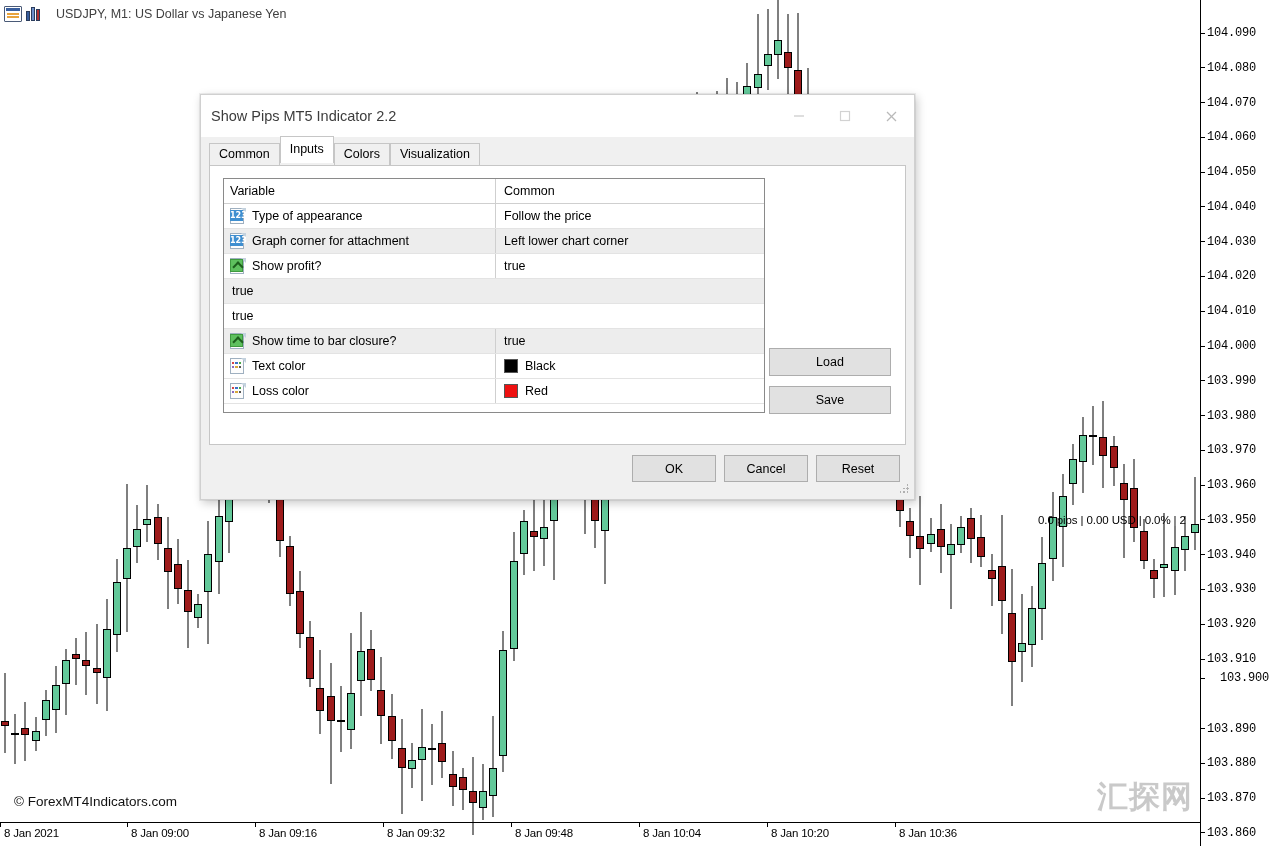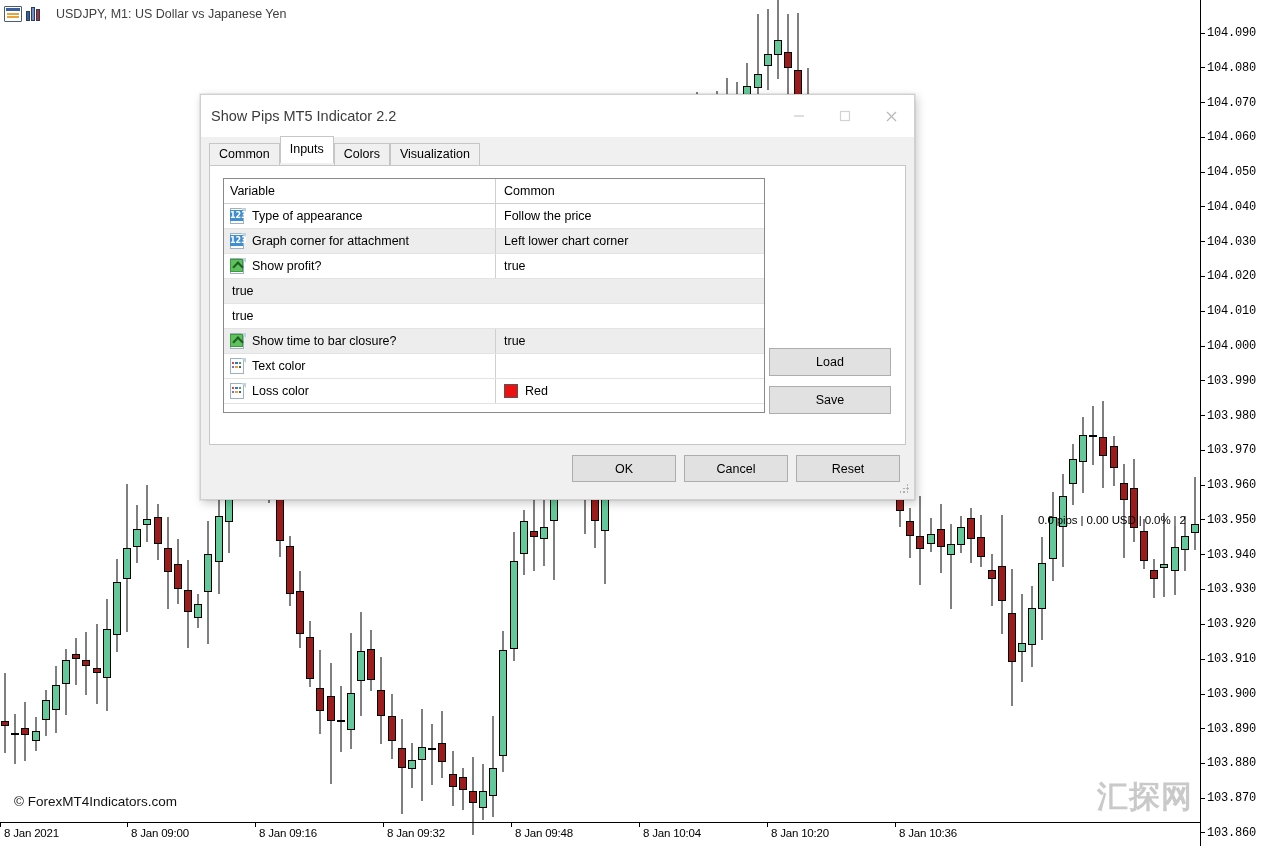--- a/index.html
+++ b/index.html
@@ -406,21 +406,21 @@
     flex: 0 0 auto;
     position: relative;
   }
   #footer-buttons {
     position: absolute;
     right: 14px;
     top: 10px;
     display: flex;
     gap: 8px;
   }
-  #footer-buttons .gbtn { width: 104px; height: 27px; }
+  #footer-buttons .gbtn { width: 84px; height: 27px; }
 
   #resize-grip {
     position: absolute;
     right: 3px; bottom: 3px;
     width: 13px; height: 13px;
     background:
       radial-gradient(circle 1.1px at 9.5px 2px,  #b0b0b0 99%, transparent 100%),
       radial-gradient(circle 1.1px at 6px 5.5px,  #b0b0b0 99%, transparent 100%),
       radial-gradient(circle 1.1px at 9.5px 5.5px,#b0b0b0 99%, transparent 100%),
       radial-gradient(circle 1.1px at 2.5px 9px,  #b0b0b0 99%, transparent 100%),
@@ -995,21 +995,21 @@
           <span class="tick-label">103.930</span>
         </div>
         <div class="price-tick" style="top: 617.26px;">
           <span class="tick-dash"></span>
           <span class="tick-label">103.920</span>
         </div>
         <div class="price-tick" style="top: 652.04px;">
           <span class="tick-dash"></span>
           <span class="tick-label">103.910</span>
         </div>
-        <div class="price-tick" style="top: 687px;">
+        <div class="price-tick" style="top: 671px; gap: 13px;">
           <span class="tick-dash"></span>
           <span class="tick-label">103.900</span>
         </div>
         <div class="price-tick" style="top: 721.6px;">
           <span class="tick-dash"></span>
           <span class="tick-label">103.890</span>
         </div>
         <div class="price-tick" style="top: 756.38px;">
           <span class="tick-dash"></span>
           <span class="tick-label">103.880</span>
@@ -1140,20 +1140,24 @@
           </div>
           <div class="tbl-row">
             <div class="cell-var">
               <span class="p-icon color">
                 <span class="sheet"></span>
                 <span class="fold"></span>
                 <span class="dots"></span>
               </span>
               <span class="cell-text">Text color</span>
             </div>
+            <div class="cell-val">
+              <span class="swatch" style="background: rgb(0, 0, 0);"></span>
+              <span class="cell-text">Black</span>
+            </div>
           </div>
           <div class="tbl-row">
             <div class="cell-var">
               <span class="p-icon color">
                 <span class="sheet"></span>
                 <span class="fold"></span>
                 <span class="dots"></span>
               </span>
               <span class="cell-text">Loss color</span>
             </div>

